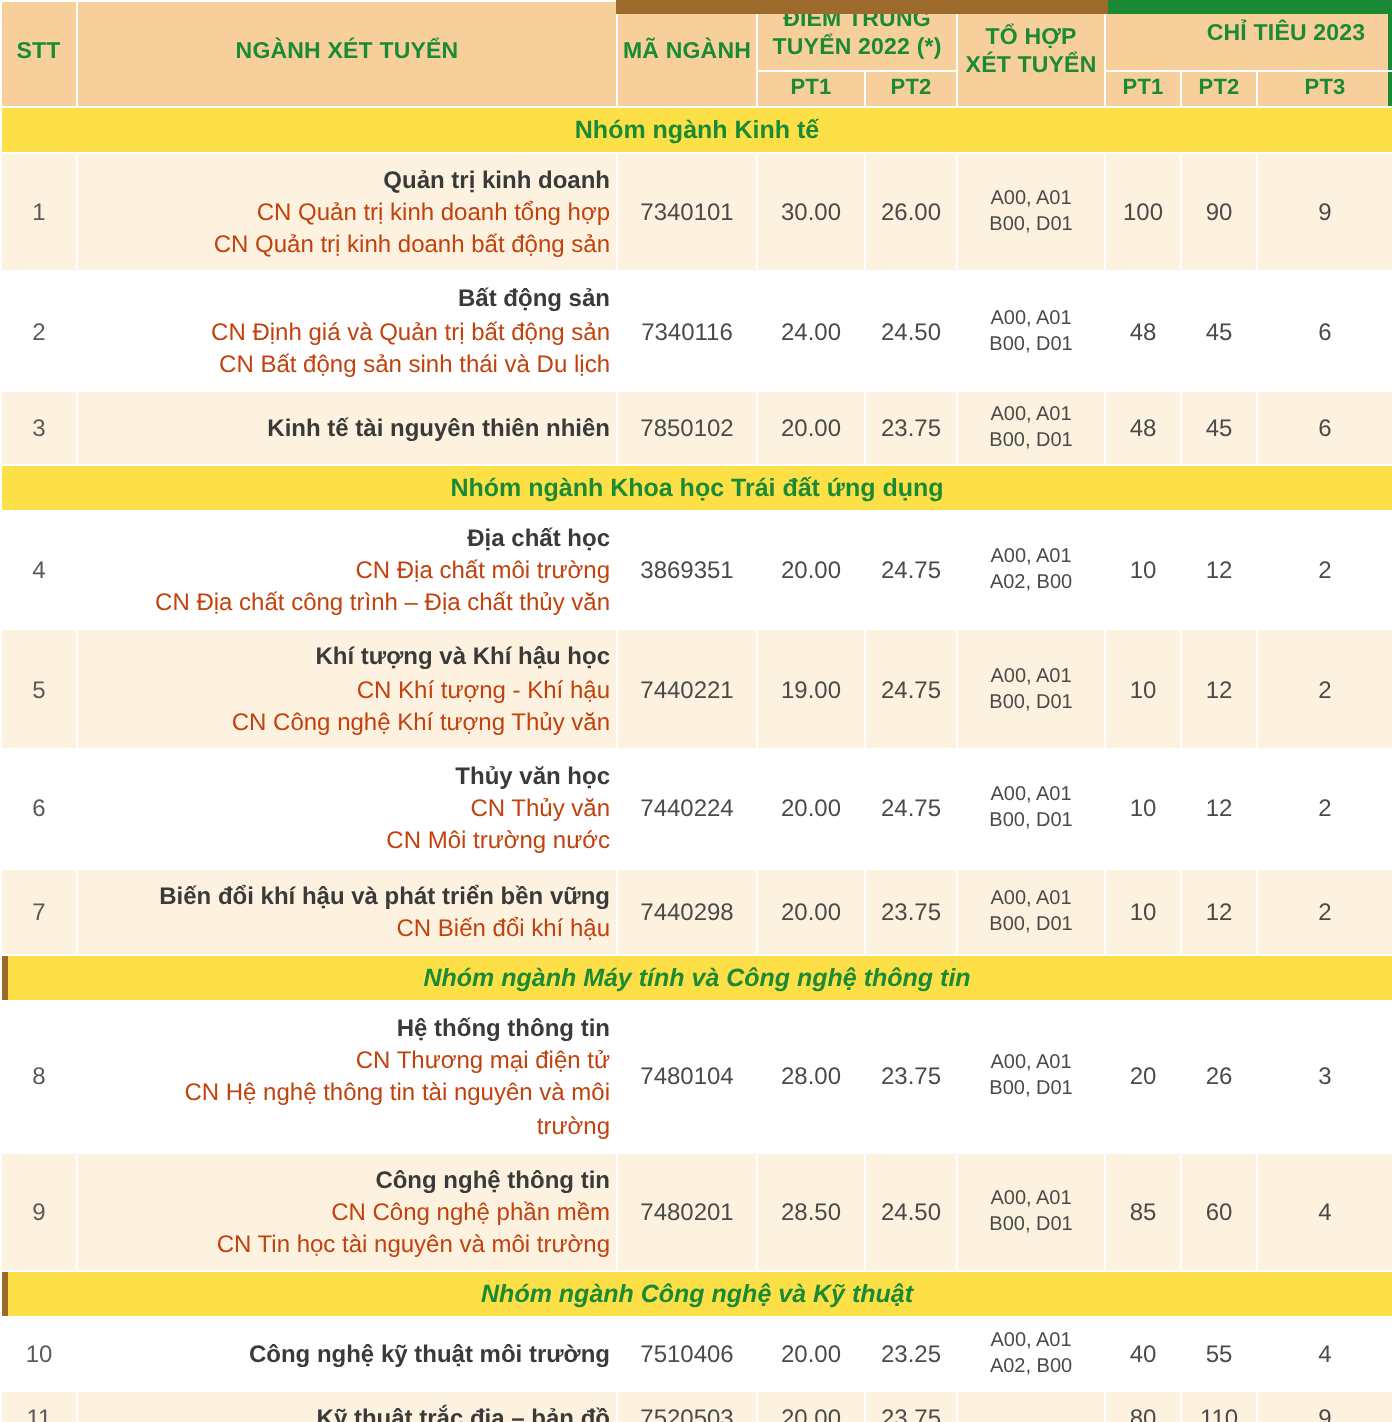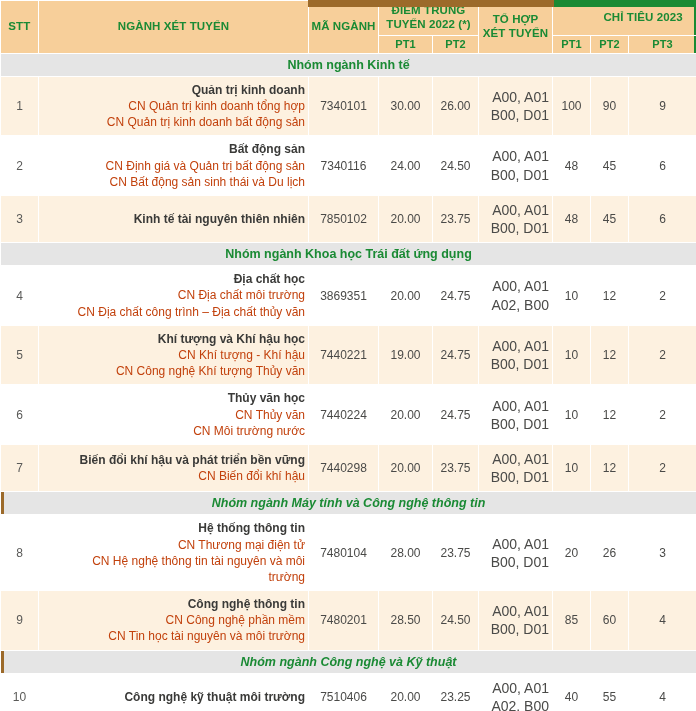--- a/index.html
+++ b/index.html
@@ -43,21 +43,21 @@
     vertical-align:middle;
   }
   thead th.tall{padding-top:6px;padding-bottom:6px;}
   thead th.tiny{font-size:11px;padding:2px 1px;text-align:center;}
   thead tr:first-child th:first-child{border-left:none;}
   .hdr-green-right{box-shadow:inset -2px 0 0 #1a8a34;}
   .hdr-green-tr{box-shadow:inset -2px 0 0 #1a8a34, inset 0 2px 0 #1a8a34;padding-left:39px;}
 
   
   tr.group td{
-    background:#e5e5e5;
+    background:#fde047;
     color:#1a8a34;
     font-weight:bold;
     font-size:12.5px;
     text-align:center;
     padding:4px 2px;
     border:none;
     position:relative;
   }
   tr.group.stripe td{box-shadow:inset 3px 0 0 #9c6a2a;font-style:italic;}
 
@@ -68,21 +68,21 @@
     border:1px solid #ffffff;
     padding:5px 3px;
     vertical-align:middle;
   }
   tr.odd td{background:#fdf1e0;}
   tr.even td{background:#ffffff;}
 
   td.stt{text-align:center;font-size:12px;color:#5a5a58;}
   td.name{text-align:right;padding-left:10px;line-height:1.35;}
   td.code,td.pt,td.tgt{text-align:center;white-space:nowrap;}
-  td.comb{text-align:right;line-height:1.3;font-size:14px;white-space:nowrap;}
+  td.comb{text-align:center;line-height:1.3;font-size:10px;white-space:nowrap;}
 
   .maj{font-weight:bold;color:#3a3a38;display:block;}
   .cn{display:block;padding-left:9px;color:#c2410c;}
 </style>
 </head>
 <body>
 
 <div id="sheet">
 
   <div class="top-strip brown"></div>

